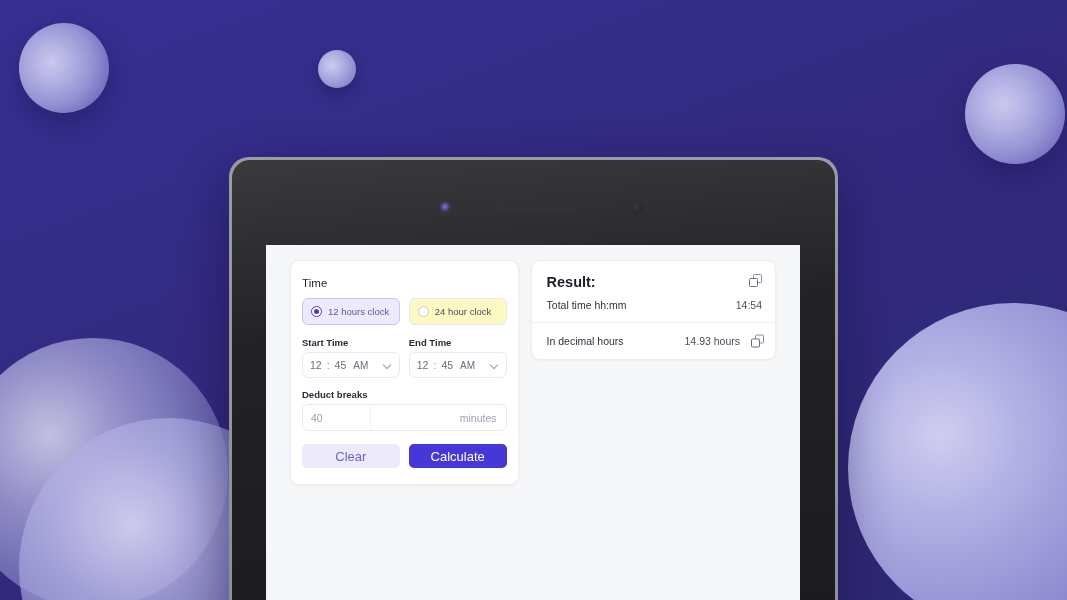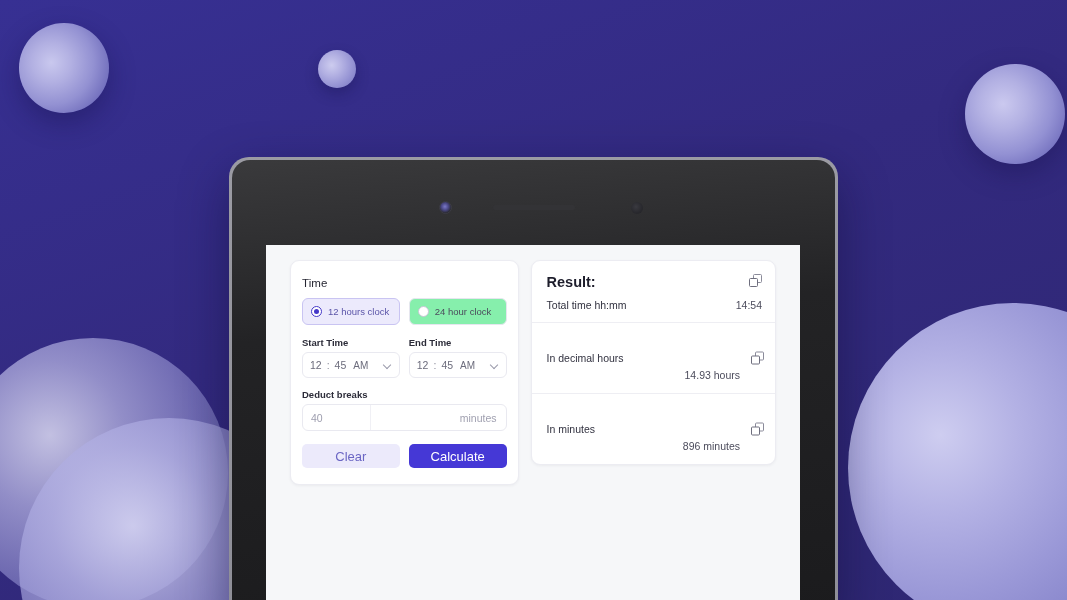--- a/index.html
+++ b/index.html
@@ -149,21 +149,21 @@
   }
   .radio-opt {
     flex:1;
     height:27px;
     border-radius:6px;
     border:1px solid #e6e6ef;
     display:flex;
     align-items:center;
     gap:6px;
     padding:0 8px;
-    background:#86efac;
+    background:#fef9c3;
     cursor:pointer;
   }
   .radio-opt.active {
     background:#eceafc;
     border-color:#c9c4f2;
   }
   .radio-mark {
     width:11px; height:11px;
     border-radius:50%;
     border:1.4px solid #c6c6d4;
@@ -300,21 +300,21 @@
   .res-label { font-size:10.5px; color:#31313f; }
   .res-value { font-size:10.5px; color:#4c4c5c; }
   .res-item {
     padding:12px 13px 12px 15px;
     border-top:1px solid #eeeef3;
     position:relative;
     display:flex;
     align-items:center;
     justify-content:space-between;
   }
-  .res-item .res-value { margin-right:22px;margin-top:34px; }
+  .res-item .res-value { margin-right:22px; }
 
   .copy-icon {
     position:absolute;
     width:13px; height:13px;
     cursor:pointer;
   }
   .copy-icon.tl { right:13px; top:13px; }
   .copy-icon.row { right:11px; top:50%; transform:translateY(-50%); }
   .copy-icon i {
     position:absolute;
@@ -423,28 +423,20 @@
 
             <div class="res-item">
               <span class="res-label">In decimal hours</span>
               <span class="res-value">14.93 hours</span>
               <span class="copy-icon row">
                 <i class="back"></i>
                   <i class="front"></i>
               </span>
             </div>
 
-            <div class="res-item">
-              <span class="res-label">In minutes</span>
-              <span class="res-value">896 minutes</span>
-              <span class="copy-icon row">
-                <i class="back"></i>
-                  <i class="front"></i>
-              </span>
-            </div>
 
           </div>
 
         </div>
       </div>
 
     </div>
   </div>
 </div>
 

